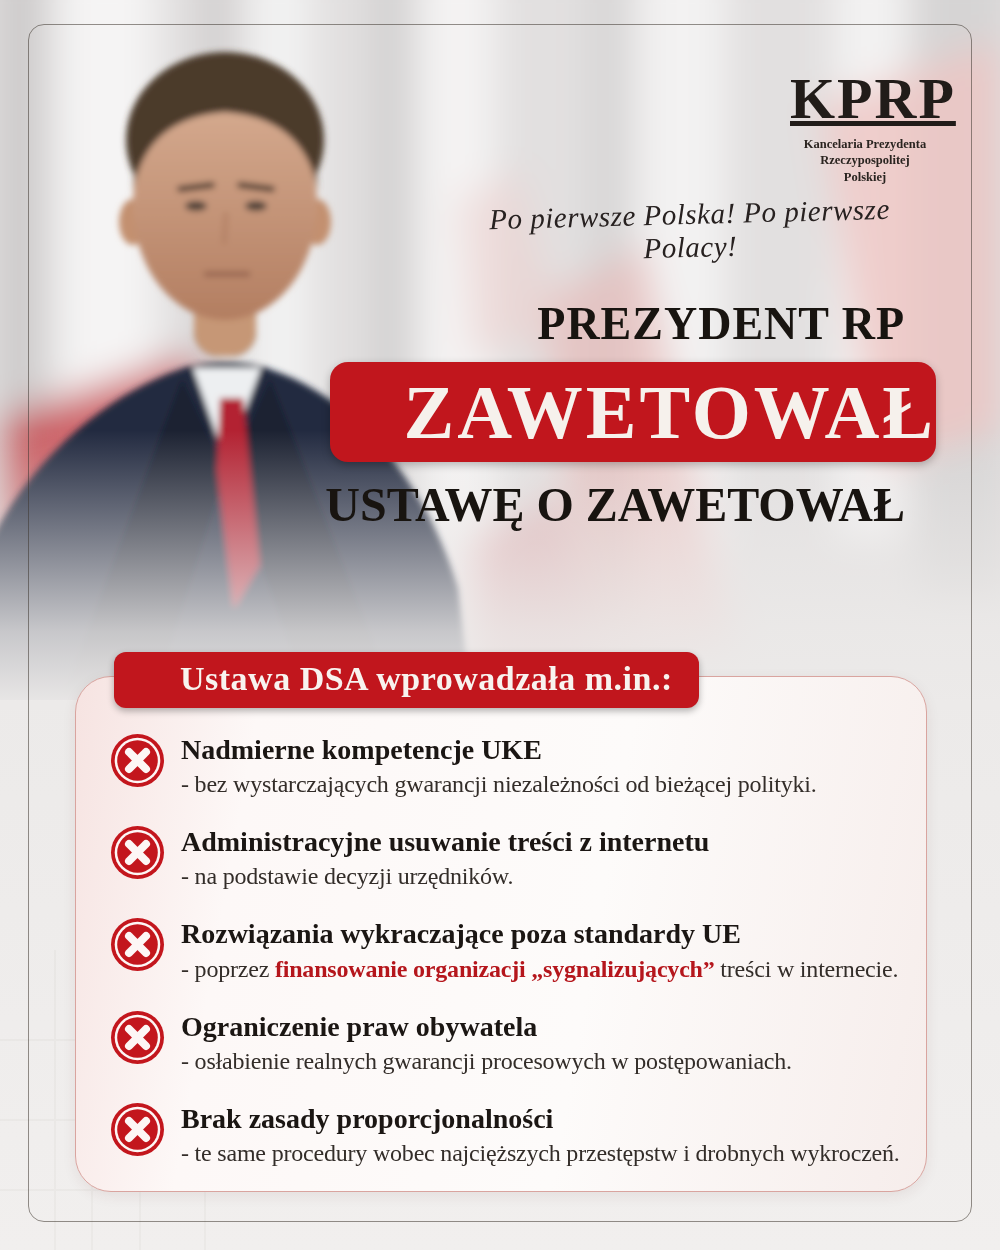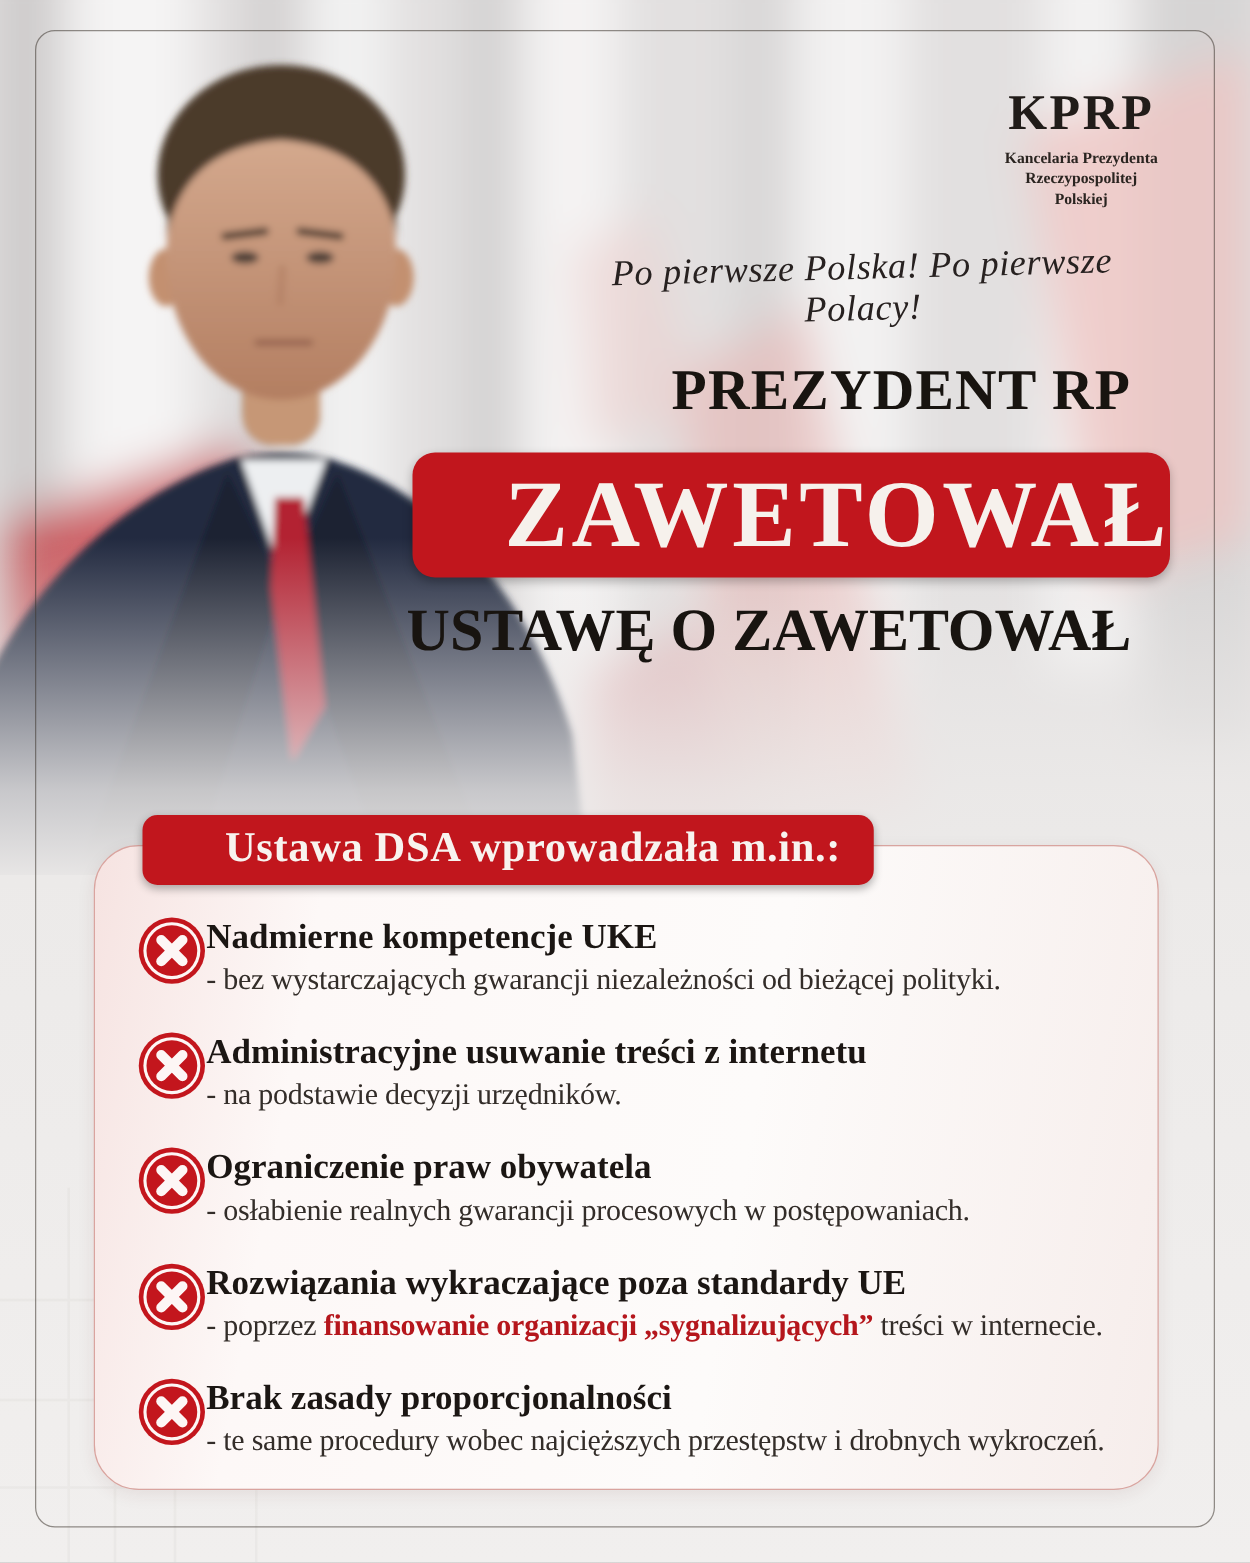--- a/index.html
+++ b/index.html
@@ -11,45 +11,45 @@
   
   .photo-svg{position:absolute;left:0;top:0;z-index:2;}
   .photo-fade{position:absolute;left:0;top:430px;width:1000px;height:280px;z-index:2;
     background:linear-gradient(180deg,rgba(236,234,233,0) 0%,rgba(236,234,233,.82) 72%,#eceae9 100%);}
   .sketch-svg{position:absolute;left:0;bottom:0;z-index:1;opacity:.5;}
   
   .frame{position:absolute;left:28px;top:24px;right:28px;bottom:28px;z-index:3;
     border:1px solid rgba(62,54,48,.55);border-radius:16px;pointer-events:none;}
   
   .brand{position:absolute;top:70px;left:790px;width:150px;text-align:center;z-index:4;color:#211c19;}
-  .brand .logo{font-size:40px;font-weight:700;letter-spacing:2px;line-height:1;}
+  .brand .logo{font-size:58px;font-weight:700;letter-spacing:2px;line-height:1;text-decoration:underline;}
   .brand .org{margin-top:8px;font-size:12.5px;font-weight:700;line-height:1.3;color:#2a2420;}
   
   .tagline{position:absolute;top:198px;right:75px;width:470px;z-index:4;
     font-style:italic;font-size:29px;color:#272120;text-align:center;transform:rotate(-1.5deg);
     letter-spacing:.5px;}
   
-  .kicker{position:absolute;top:285px;right:95px;z-index:4;font-size:46px;font-weight:600;
+  .kicker{position:absolute;top:297px;right:95px;z-index:4;font-size:46px;font-weight:600;
     letter-spacing:1px;color:#181410;}
   .banner{position:absolute;left:330px;top:362px;width:606px;height:100px;z-index:4;
     background:#c1161d;border-radius:18px;display:flex;align-items:center;justify-content:flex-end;
     box-shadow:0 3px 8px rgba(0,0,0,.25);}
   .banner span{font-size:76px;font-weight:700;letter-spacing:3px;color:#f6f1ec;line-height:1;}
   .subject{position:absolute;top:477px;right:95px;z-index:4;text-align:right;
     font-size:48px;font-weight:600;line-height:1.16;color:#181410;}
   
   .card{position:absolute;left:75px;top:676px;width:850px;height:514px;z-index:4;
     border-radius:36px;border:1px solid #d9a49f;
     background:linear-gradient(100deg,#f6e3e1 0%,#fdf8f7 20%,#fdfbfa 60%,#f6edeb 100%);
     box-shadow:0 4px 14px rgba(90,40,40,.08);}
   .pill{position:absolute;left:114px;top:652px;z-index:5;background:#c1161d;border-radius:12px;
     padding:8px 26px 10px 26px;box-shadow:0 3px 7px rgba(0,0,0,.3);}
   .pill span{font-size:34px;font-weight:700;color:#f8f3ef;letter-spacing:.5px;margin-left:40px;}
   .items{position:absolute;left:34px;top:56px;right:26px;}
-  .item{display:flex;align-items:flex-start;margin-bottom:26px;}
+  .item{display:flex;align-items:flex-start;gap:16px;margin-bottom:26px;}
   .item .ico{flex:0 0 55px;height:55px;}
   .item .txt{padding-top:1px;}
   .item .title{font-size:28px;font-weight:700;color:#1b1613;line-height:1.15;}
   .item .sub{font-size:24px;color:#332d29;line-height:1.25;margin-top:3px;letter-spacing:-.2px;}
   .item .sub .hl{font-weight:700;color:#b5161c;}
 </style>
 </head>
 <body>
 
 <div class="poster">
@@ -188,48 +188,48 @@
 
       <div class="item">
         <svg class="ico" viewBox="0 0 55 55">
           <circle cx="27.5" cy="27.5" r="26.5" fill="#c3161d"></circle>
           <circle cx="27.5" cy="27.5" r="22.8" fill="#fdf6f5"></circle>
           <circle cx="27.5" cy="27.5" r="20.3" fill="#c3161d"></circle>
           <line x1="19" y1="19" x2="36" y2="36" stroke="#fdf6f5" stroke-width="8" stroke-linecap="round"></line>
           <line x1="36" y1="19" x2="19" y2="36" stroke="#fdf6f5" stroke-width="8" stroke-linecap="round"></line>
         </svg>
         <div class="txt">
+          <div class="title">Rozwiązania wykraczające poza standardy UE</div>
+          <div class="sub"><span>- poprzez </span><span class="hl">finansowanie organizacji „sygnalizujących”</span><span> treści w internecie.</span></div>
+        </div>
+      </div>
+
+      <div class="item">
+        <svg class="ico" viewBox="0 0 55 55">
+          <circle cx="27.5" cy="27.5" r="26.5" fill="#c3161d"></circle>
+          <circle cx="27.5" cy="27.5" r="22.8" fill="#fdf6f5"></circle>
+          <circle cx="27.5" cy="27.5" r="20.3" fill="#c3161d"></circle>
+          <line x1="19" y1="19" x2="36" y2="36" stroke="#fdf6f5" stroke-width="8" stroke-linecap="round"></line>
+          <line x1="36" y1="19" x2="19" y2="36" stroke="#fdf6f5" stroke-width="8" stroke-linecap="round"></line>
+        </svg>
+        <div class="txt">
           <div class="title">Ograniczenie praw obywatela</div>
           <div class="sub"><span>- osłabienie realnych gwarancji procesowych w postępowaniach.</span><span class="hl"></span><span></span></div>
         </div>
       </div>
 
       <div class="item">
         <svg class="ico" viewBox="0 0 55 55">
           <circle cx="27.5" cy="27.5" r="26.5" fill="#c3161d"></circle>
           <circle cx="27.5" cy="27.5" r="22.8" fill="#fdf6f5"></circle>
           <circle cx="27.5" cy="27.5" r="20.3" fill="#c3161d"></circle>
           <line x1="19" y1="19" x2="36" y2="36" stroke="#fdf6f5" stroke-width="8" stroke-linecap="round"></line>
           <line x1="36" y1="19" x2="19" y2="36" stroke="#fdf6f5" stroke-width="8" stroke-linecap="round"></line>
         </svg>
         <div class="txt">
-          <div class="title">Rozwiązania wykraczające poza standardy UE</div>
-          <div class="sub"><span>- poprzez </span><span class="hl">finansowanie organizacji „sygnalizujących”</span><span> treści w internecie.</span></div>
-        </div>
-      </div>
-
-      <div class="item">
-        <svg class="ico" viewBox="0 0 55 55">
-          <circle cx="27.5" cy="27.5" r="26.5" fill="#c3161d"></circle>
-          <circle cx="27.5" cy="27.5" r="22.8" fill="#fdf6f5"></circle>
-          <circle cx="27.5" cy="27.5" r="20.3" fill="#c3161d"></circle>
-          <line x1="19" y1="19" x2="36" y2="36" stroke="#fdf6f5" stroke-width="8" stroke-linecap="round"></line>
-          <line x1="36" y1="19" x2="19" y2="36" stroke="#fdf6f5" stroke-width="8" stroke-linecap="round"></line>
-        </svg>
-        <div class="txt">
           <div class="title">Brak zasady proporcjonalności</div>
           <div class="sub"><span>- te same procedury wobec najcięższych przestępstw i drobnych wykroczeń.</span><span class="hl"></span><span></span></div>
         </div>
       </div>
 
     </div>
   </div>
 </div>
 
 </body></html>

